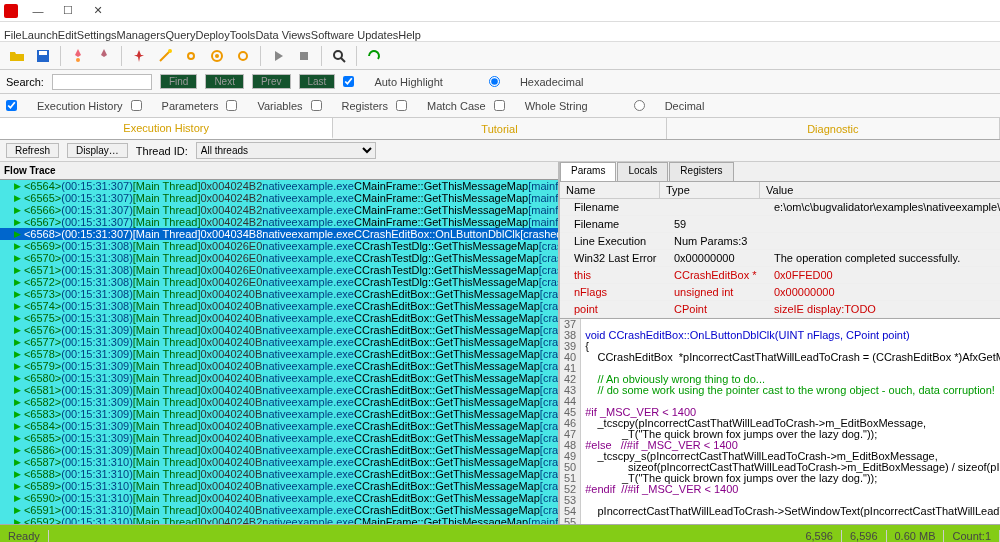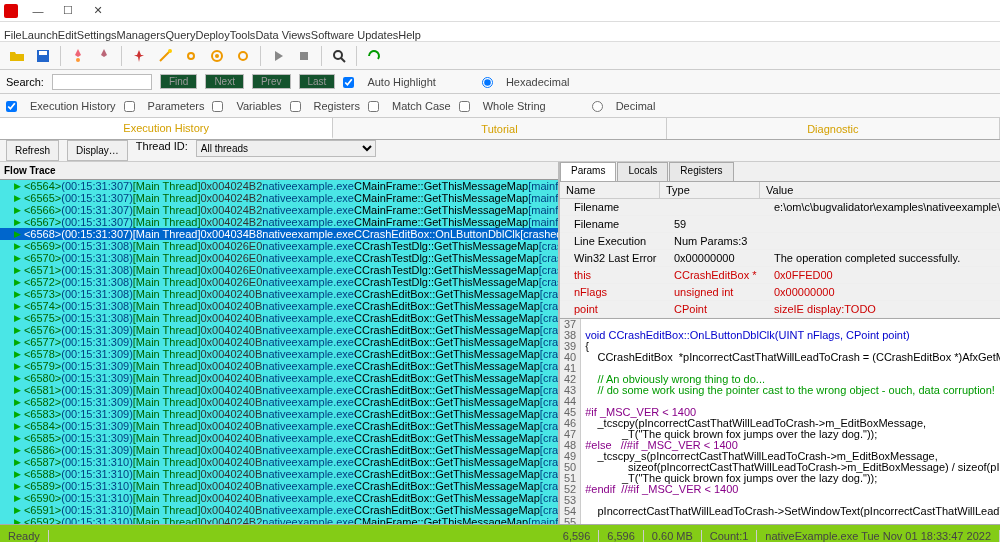--- a/index.html
+++ b/index.html
@@ -10,27 +10,27 @@
 .winbtns{display:flex;gap:2px}
 .winbtn{width:28px;height:18px;display:flex;align-items:center;justify-content:center;color:#444;cursor:pointer}
 .menubar{height:20px;background:#fff;display:flex;align-items:flex-end;padding:0 4px;gap:0;border-bottom:1px solid #ddd}
 .menubar span{color:#333;cursor:pointer;font-size:11px}
 .toolbar{height:28px;background:#f8f8f8;display:flex;align-items:center;padding:0 6px;gap:4px;border-bottom:1px solid #ccc}
 .tbtn{width:22px;height:22px;display:flex;align-items:center;justify-content:center;cursor:pointer;border-radius:2px}
 .tbtn svg{width:16px;height:16px}
 .sep{width:1px;height:20px;background:#ccc;margin:0 2px}
 .searchbar{height:24px;background:#f8f8f8;display:flex;align-items:center;padding:0 6px;gap:8px;border-bottom:1px solid #ccc;font-size:10px}
 .searchbar input[type=text]{width:100px;height:16px;border:1px solid #bbb;padding:0 2px;font-size:10px}
-.searchbar label{display:flex;align-items:flex-end;gap:13px;color:#444}
+.searchbar label{display:flex;align-items:flex-start;gap:20px;color:#444}
 .searchbar input[type=checkbox],.searchbar input[type=radio]{width:11px;height:11px}
 .navbtn{padding:1px 8px;border:1px solid #bbb;background:#14532d;color:#999;font-size:10px}
 .tabs{height:22px;display:flex;border-bottom:1px solid #aaa;background:#f0f0f0}
 .tab{flex:1;display:flex;align-items:center;justify-content:center;border-right:1px solid #ccc;cursor:pointer;color:#d4a000;font-size:11px;background:#f8f8f8}
 .tab.active{background:#fff;border-bottom:2px solid #fff;color:#d4a000}
-.subbar{height:22px;background:#f4f4f4;display:flex;padding:0 6px;gap:8px;border-bottom:1px solid #ccc;font-size:10px}
+.subbar{height:22px;background:#f4f4f4;display:flex;align-items:center;padding:0 6px;gap:8px;border-bottom:1px solid #ccc;font-size:10px}
 .subbtn{padding:1px 8px;border:1px solid #bbb;background:#f0f0f0;font-size:10px;cursor:pointer}
 .subbar select{width:180px;height:17px;font-size:10px;border:1px solid #bbb}
 .main{flex:1;display:flex;overflow:hidden}
 .left{width:560px;display:flex;flex-direction:column;border-right:2px solid #bbb}
 .flowhdr{height:18px;background:#f0f0f0;border-bottom:1px solid #999;padding-left:4px;display:flex;align-items:center;font-size:10px;font-weight:bold}
 .flowbody{flex:1;overflow:auto;background:#fff}
 .trow{height:12px;display:flex;align-items:center;font-family:Consolas,monospace;font-size:9px;padding-left:14px;white-space:nowrap;cursor:pointer}
 .trow .arrow{color:#0a0;margin-right:3px;font-size:9px}
 .trow.cyan{background:#4ae6e6}
 .trow.blue{background:#0066cc;color:#fff}
@@ -624,14 +624,13 @@
   </div>
 </div>
 
 <div class="statusbar">
   <div>Ready</div>
   <div class="flex"></div>
   <div>6,596</div>
   <div>6,596</div>
   <div>0.60 MB</div>
   <div>Count:1</div>
-  <div>nativeExample.exe Tue Nov 01 18:33:47 2022</div>
 </div>
 
 </body></html>

